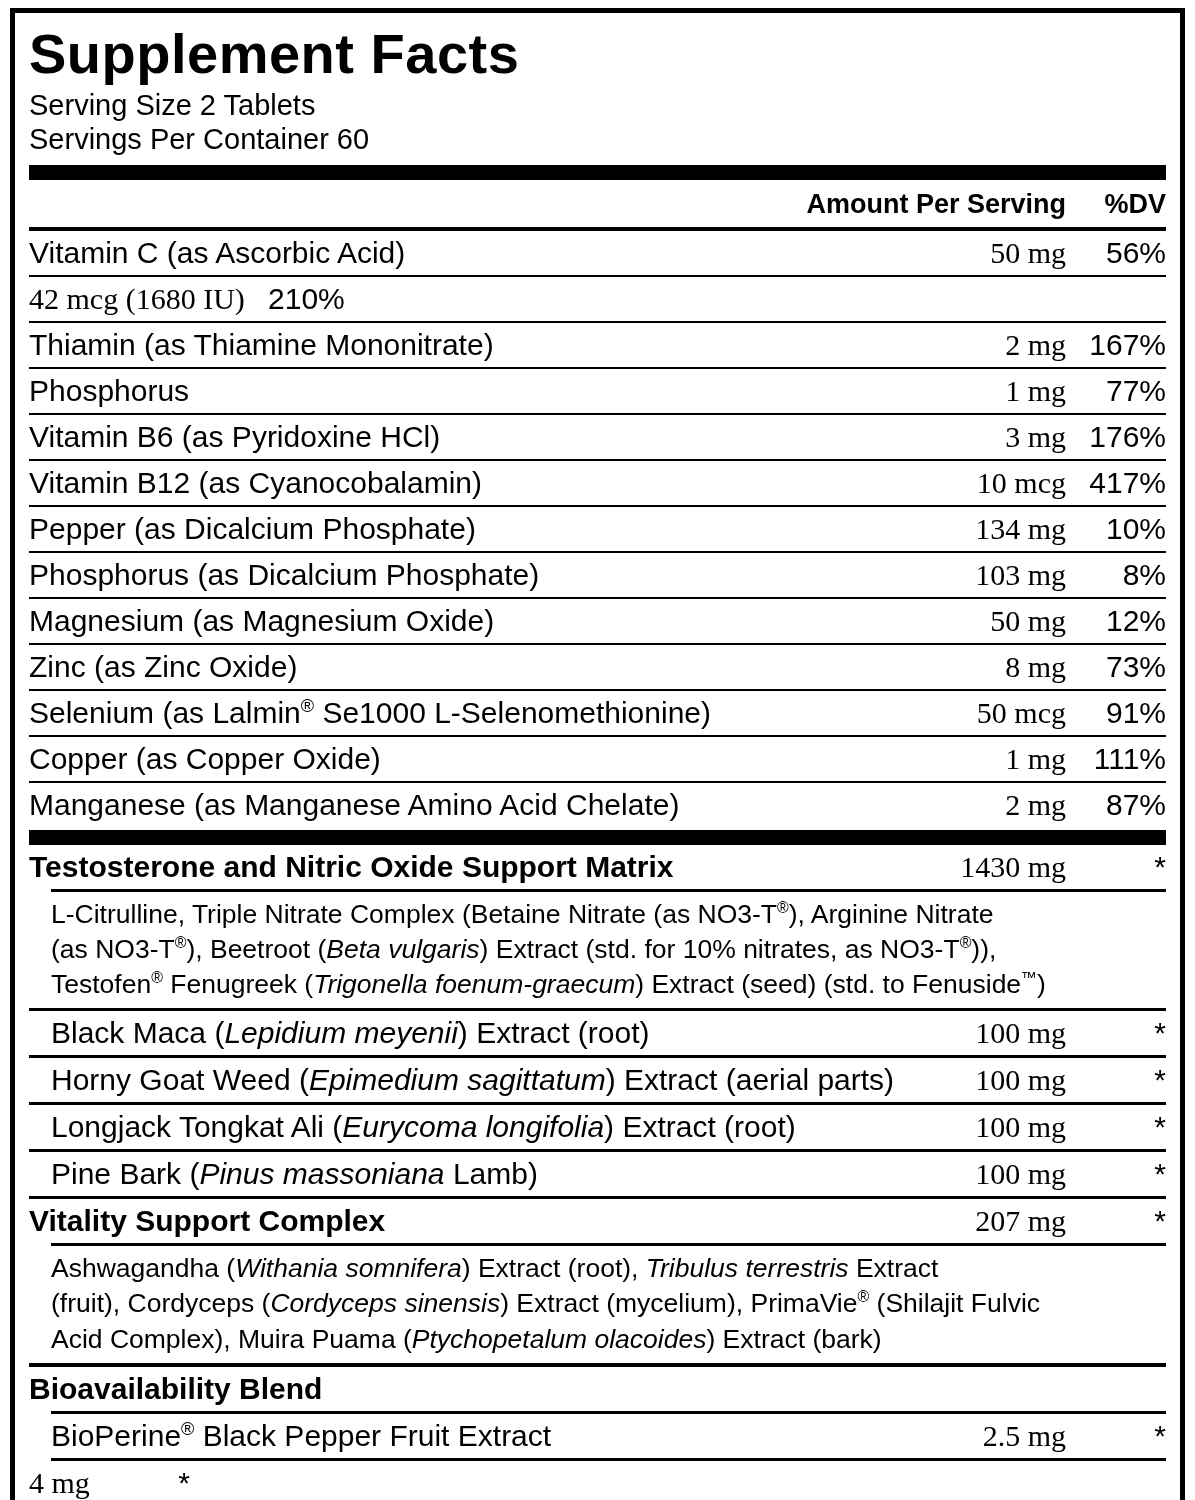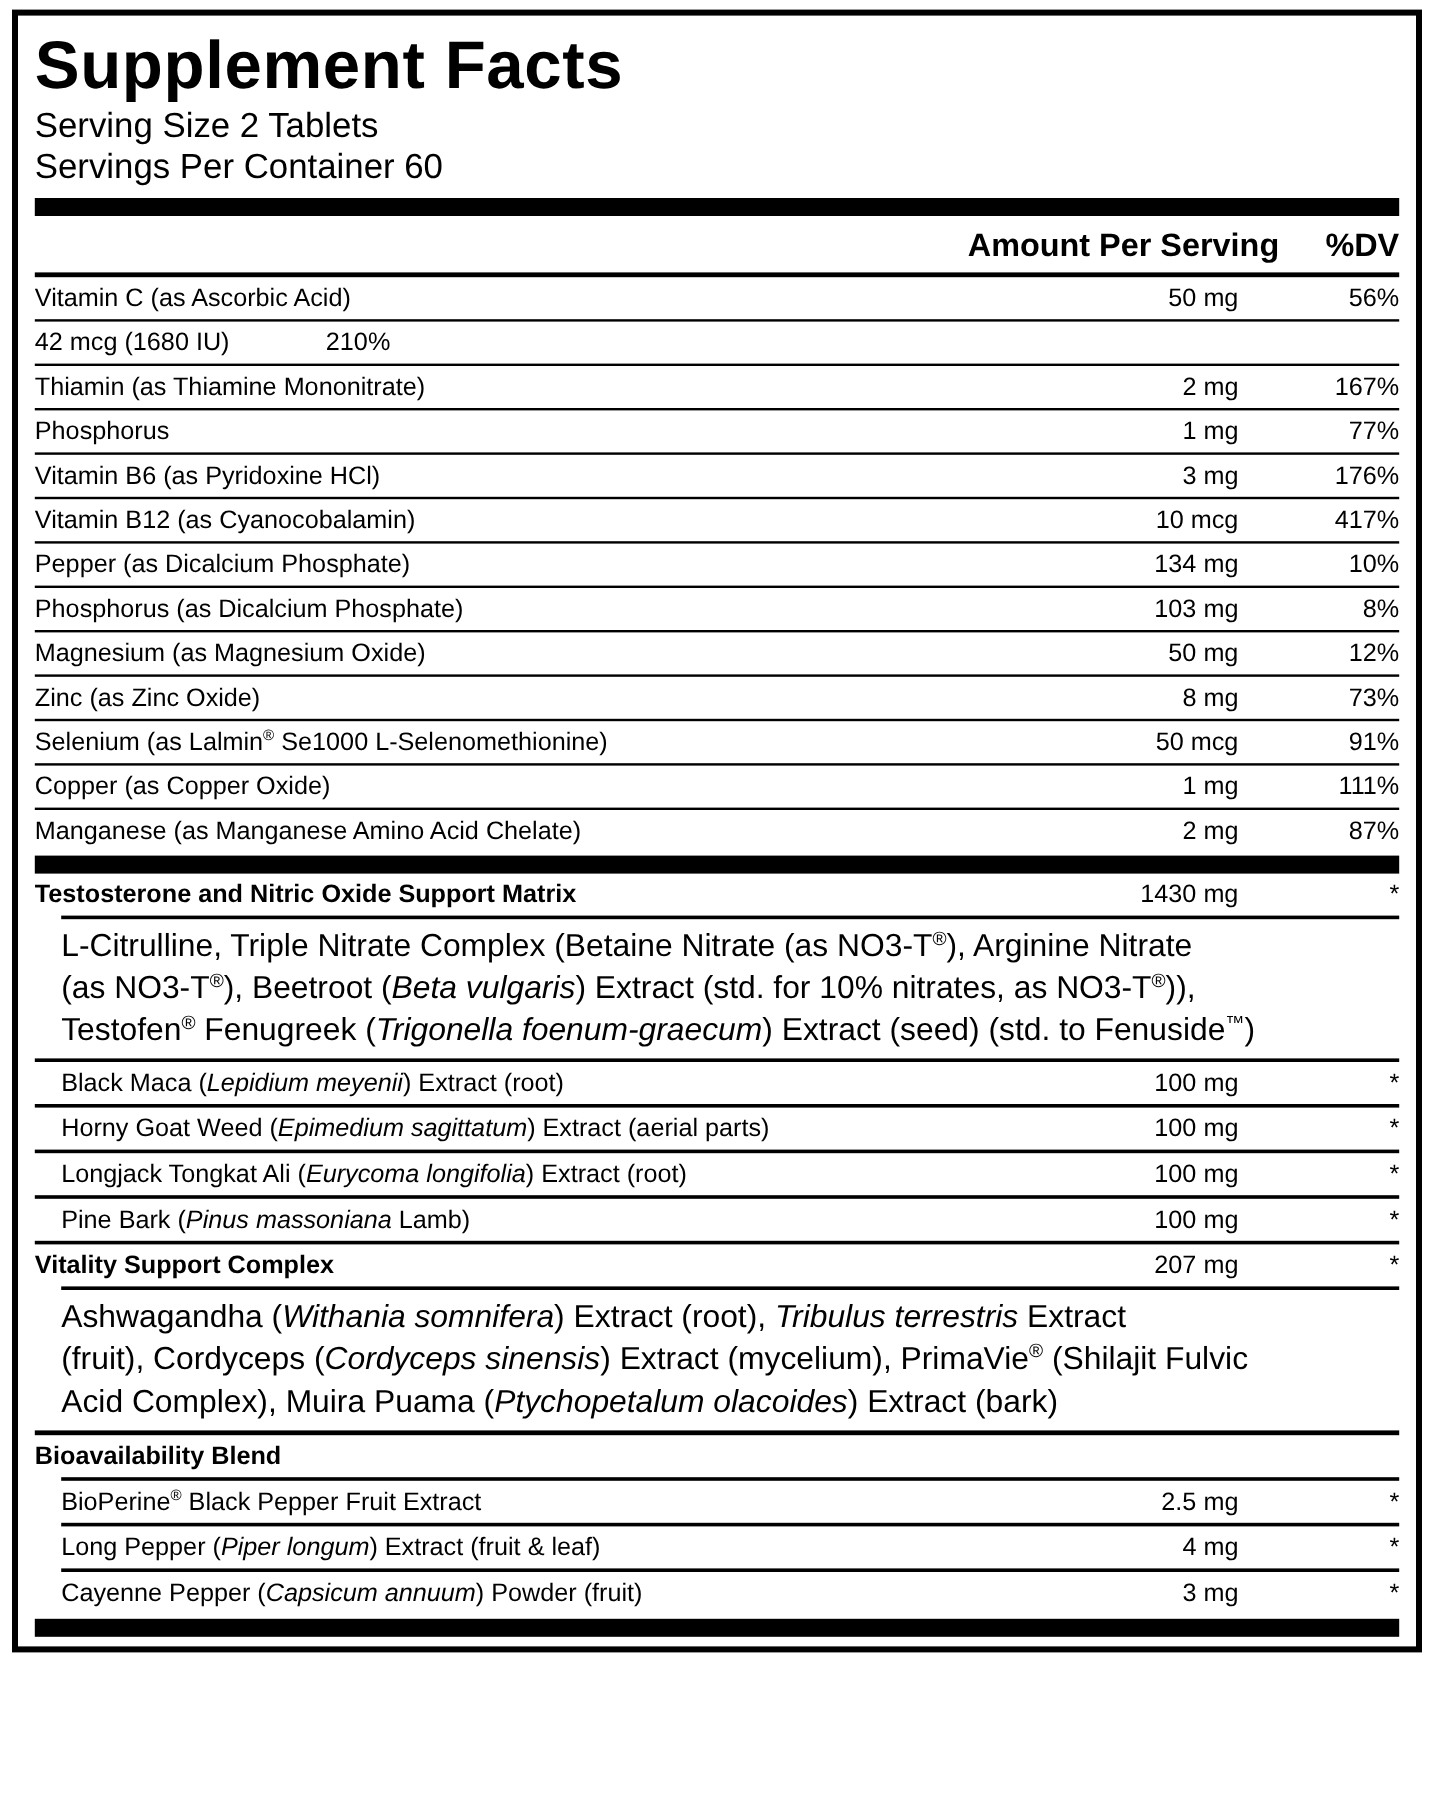--- a/index.html
+++ b/index.html
@@ -66,35 +66,35 @@
   }
   .rule-med {
     height: 3px;
     background: #000;
   }
 
   
   .row {
     display: flex;
     align-items: baseline;
-    font-size: 21px;
+    font-size: 30px;
     line-height: 1.0;
     padding: 7px 0 7px 0;
     white-space: nowrap;
-    gap: 34px;
   }
   .row .nm {
     flex: 1 1 auto;
     min-width: 0;
     overflow: visible;
   }
   .row .amt {
     flex: 0 0 auto;
     text-align: left;
     padding-right: 14px;
+    font-family: Liberation Serif, serif;
   }
   .row .dv {
     flex: 0 0 86px;
     text-align: right;
   }
   .row.bold .nm,
   .row.bold .amt,
   .row.bold .dv { font-weight: bold; }
 
   .hdr-row {
@@ -288,21 +288,20 @@
         <span class="dv"></span>
       </div>
       <div class="rule-med indent"></div>
       <div class="row">
         <span class="nm indent">BioPerine<sup>®</sup> Black Pepper Fruit Extract</span>
         <span class="amt">2.5 mg</span>
         <span class="dv">*</span>
       </div>
       <div class="rule-med indent"></div>
       <div class="row">
-        <span class="nm indent">Long Pepper (<i>Piper longum</i>) Extract (fruit &amp; leaf)</span>
         <span class="amt">4 mg</span>
         <span class="dv">*</span>
       </div>
       <div class="rule-med indent"></div>
       <div class="row">
         <span class="nm indent">Cayenne Pepper (<i>Capsicum annuum</i>) Powder (fruit)</span>
         <span class="amt">3 mg</span>
         <span class="dv">*</span>
       </div>
 

